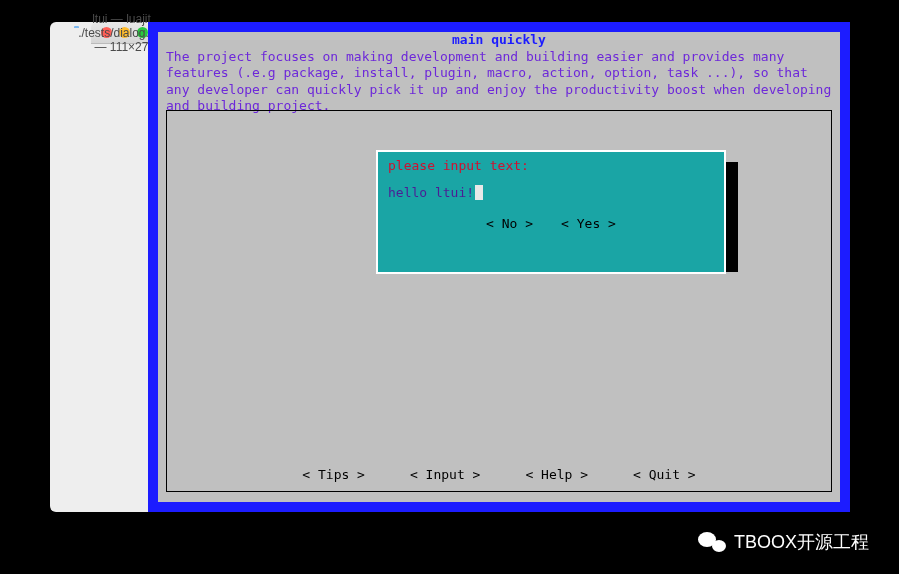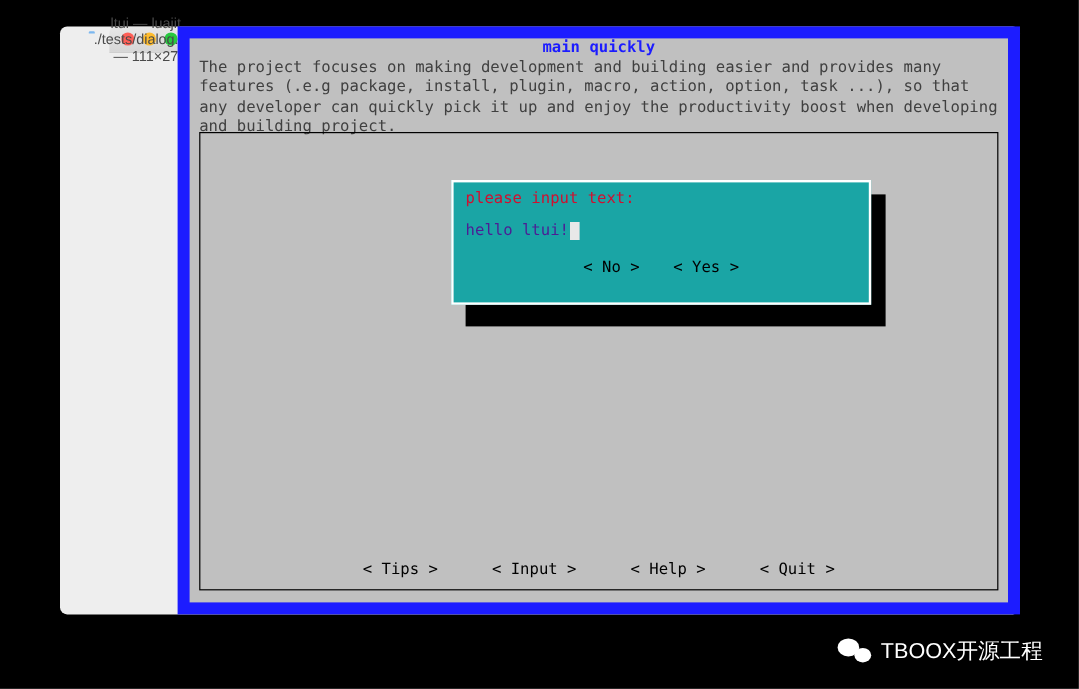--- a/index.html
+++ b/index.html
@@ -88,21 +88,21 @@
     position: relative;
     padding: 0 8px 8px 8px;
   }
   .main-title {
     color: #1c1cff;
     font-weight: bold;
     text-align: center;
     margin-bottom: 2px;
   }
   .description {
-    color: #404040;
+    color: #6d28d9;
     line-height: 1.25;
     white-space: pre-wrap;
   }
   .inner-box {
     border: 1px solid #000;
     position: absolute;
     left: 8px;
     right: 8px;
     top: 78px;
     bottom: 10px;
@@ -113,21 +113,21 @@
     width: 350px;
     height: 110px;
     left: 230px;
     top: 130px;
   }
   .input-dialog {
     position: absolute;
     background: #1aa5a5;
     border: 2px solid #fff;
     width: 350px;
-    height: 104px;
+    height: 124px;
     left: 218px;
     top: 118px;
     padding: 6px 10px;
   }
   .input-prompt {
     color: #d01030;
     margin-bottom: 12px;
   }
   .input-line {
     color: #4c1d95;

